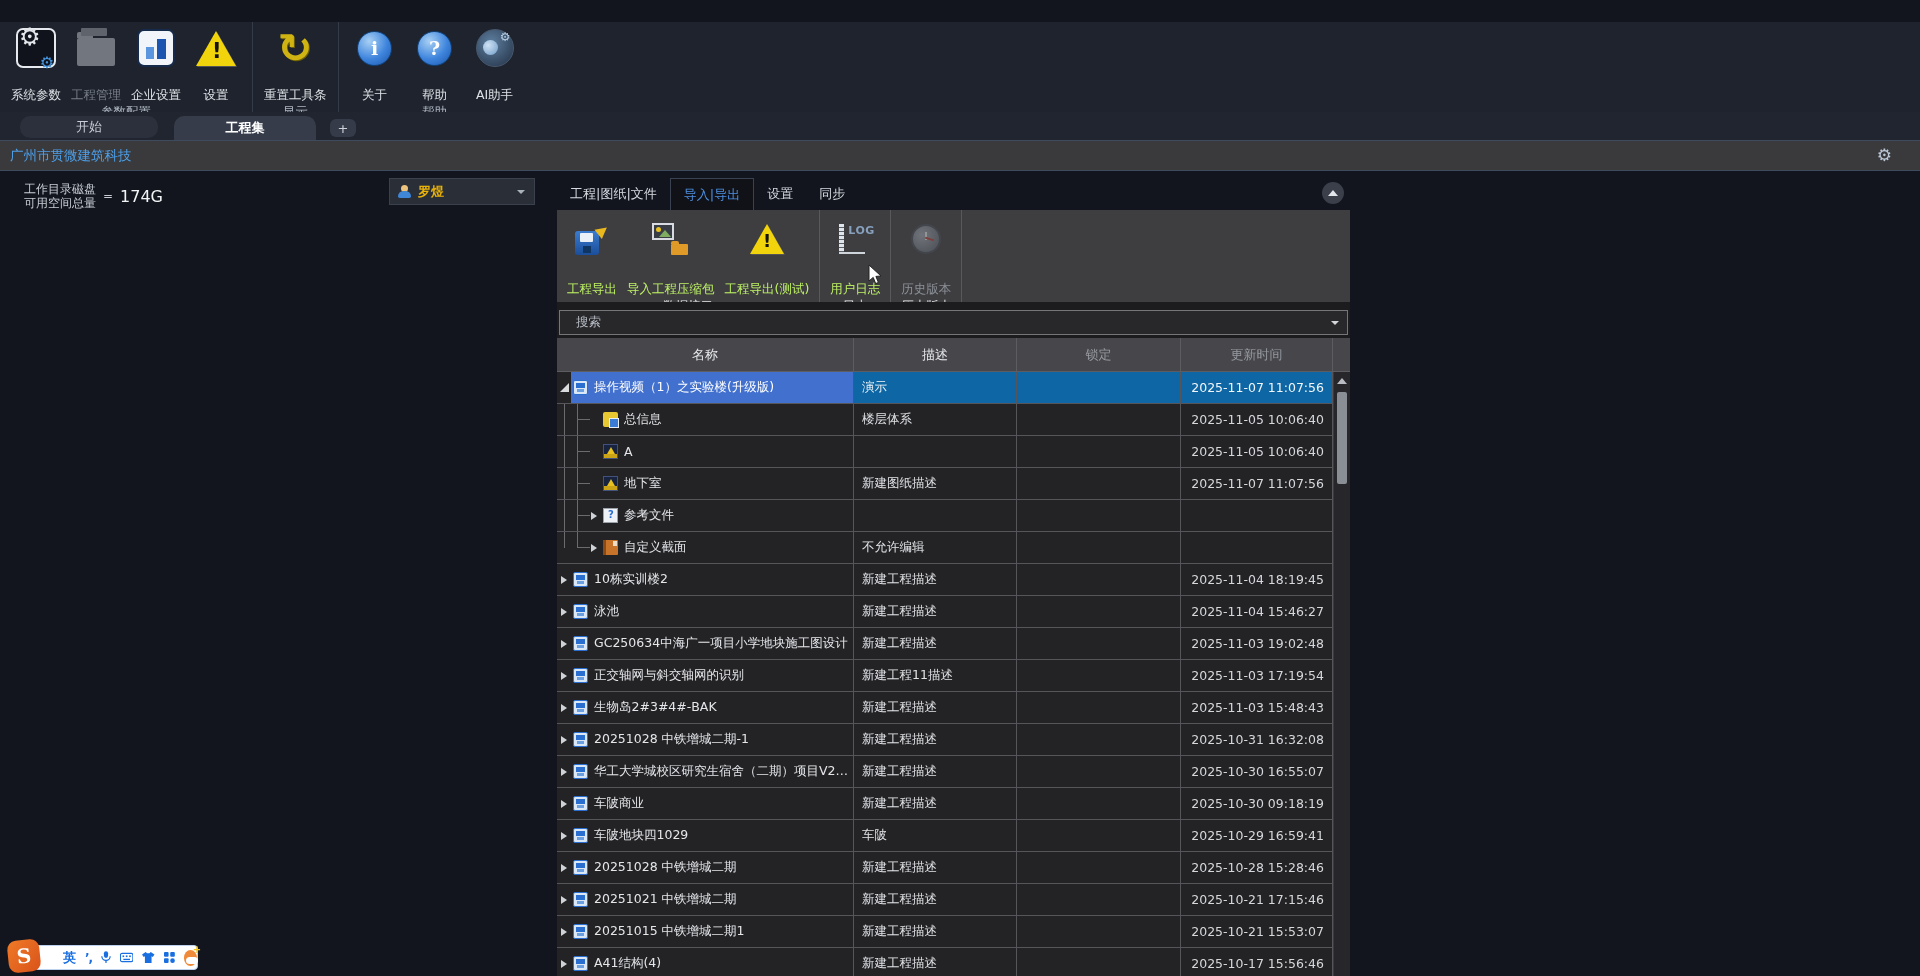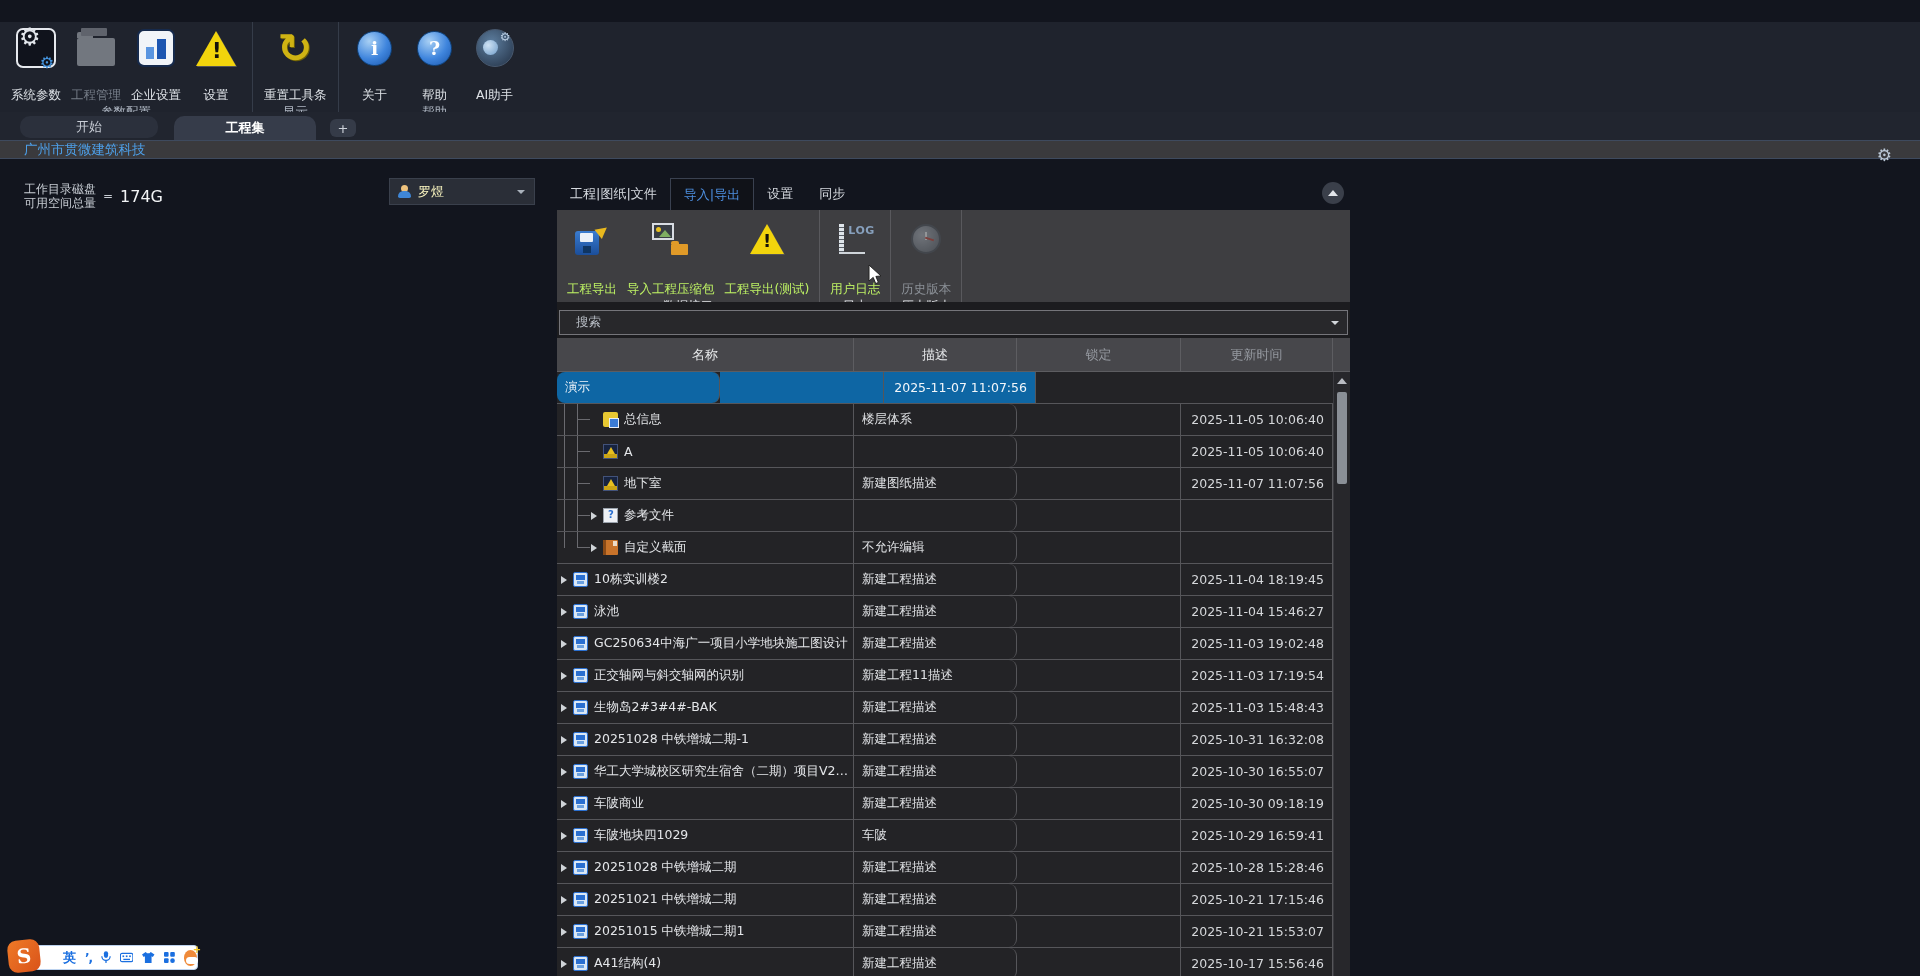--- a/index.html
+++ b/index.html
@@ -43,34 +43,34 @@
   .icon-ai{width:36px;height:36px;border-radius:50%;background:radial-gradient(circle at 40% 35%,#5d7florida,#223044);background:radial-gradient(circle at 40% 35%,#5d7e9f,#223044);border:1px solid #47586e;position:relative;}
   .icon-ai::before{content:"";position:absolute;left:6px;top:10px;width:15px;height:15px;border-radius:50%;background:radial-gradient(circle at 35% 35%,#cfe2f4,#6f9cc8);}
   .icon-ai::after{content:"⚙";position:absolute;right:2px;top:0px;font-size:12px;color:#b9cde2;}
   
   .doctabs{position:absolute;left:0;top:112px;right:0;height:28px;background:#21252f;display:flex;align-items:flex-end;}
   .dtab{height:24px;display:flex;align-items:center;justify-content:center;font-size:13px;border-radius:8px 8px 0 0;padding:0 10px;}
   .dtab.start{margin-left:20px;width:118px;background:#2b303c;color:#c9ced7;border-radius:10px;height:22px;margin-bottom:2px;}
   .dtab.active{margin-left:16px;width:122px;background:#363c4a;color:#ffffff;font-weight:bold;border-radius:10px 10px 0 0;height:24px;}
   .dtab-add{margin-left:14px;margin-bottom:3px;width:26px;height:18px;background:#353b48;border-radius:6px;color:#cdd2da;font-size:13px;display:flex;align-items:center;justify-content:center;}
   
-  .titlebar{position:absolute;left:0;top:140px;right:0;height:19px;background:#3a3a3d;border-top:1px solid #3e4a5e;border-bottom:1px solid #3e4a5e;display:flex;align-items:center;box-sizing:border-box;padding-left:14px;}
+  .titlebar{position:absolute;left:0;top:140px;right:0;height:31px;background:#3a3a3d;border-top:1px solid #3e4a5e;border-bottom:1px solid #3e4a5e;display:flex;align-items:center;box-sizing:border-box;}
   .titlebar .ttext{margin-left:10px;font-size:13.5px;color:#4d9fe8;}
   .titlebar .tgear{position:absolute;right:28px;top:4px;font-size:17px;color:#b9c6d4;}
   
   .content{position:absolute;left:0;top:172px;right:0;bottom:0;background:#12151e;}
   .diskinfo{position:absolute;left:24px;top:10px;display:flex;align-items:center;gap:7px;}
   .diskinfo .lines{font-size:12px;color:#c8cdd4;line-height:14px;}
   .diskinfo .eq{font-size:12px;color:#c8cdd4;}
   .diskinfo .val{font-size:16px;color:#f2f4f6;}
   .userdrop{position:absolute;left:389px;top:6px;width:146px;height:27px;background:#2a2e37;border:1px solid #3a404c;display:flex;align-items:center;box-sizing:border-box;}
   .person{width:13px;height:13px;position:relative;margin-left:8px;}
   .person::before{content:"";position:absolute;left:3px;top:0;width:7px;height:7px;border-radius:50%;background:#edc27d;}
   .person::after{content:"";position:absolute;left:0px;top:6px;width:13px;height:7px;border-radius:6px 6px 2px 2px;background:#3f86d6;}
-  .userdrop .uname{margin-left:7px;font-size:13px;color:#fef9c3;font-weight:normal;}
+  .userdrop .uname{margin-left:7px;font-size:13px;color:#eab308;font-weight:bold;}
   .userdrop .caret-down{position:absolute;right:9px;top:11px;}
   
   .panel{position:absolute;left:557px;top:6px;width:793px;bottom:0;}
   .ptabs{position:absolute;left:0;top:0;right:0;height:32px;display:flex;align-items:stretch;}
   .ptab{display:flex;align-items:center;padding:0 13px;font-size:13px;color:#d5d9df;}
   .ptab.active{background:#101218;border:1px solid #3a4150;border-bottom:none;color:#4d8fe0;}
   .collapse-btn{position:absolute;right:6px;top:4px;width:22px;height:22px;border-radius:50%;background:#3a3f4a;display:flex;align-items:center;justify-content:center;}
   .collapse-btn .up{width:0;height:0;border-left:5px solid transparent;border-right:5px solid transparent;border-bottom:6px solid #e2e5ea;}
   .pribbon{position:absolute;left:0;top:32px;right:0;height:92px;background:#3e3e41;display:flex;}
   .pgroup{display:flex;flex-direction:column;align-items:center;border-right:1px solid #59595d;padding:0 5px;}
@@ -104,21 +104,21 @@
   .thead{position:absolute;left:0;top:36px;right:0;height:34px;background:#47474b;display:flex;border-bottom:1px solid #5d5d61;box-sizing:border-box;}
   .hcell{display:flex;align-items:center;justify-content:center;font-size:13px;border-right:1px solid #5d5d61;box-sizing:border-box;}
   .hcell.bright{color:#e8eaec;}
   .hcell.dim{color:#969aa1;}
   .hfill{width:17px;border-right:none;}
   .w-name{width:297px;} .w-desc{width:163px;} .w-lock{width:164px;} .w-time{width:152px;}
   .tbody{position:absolute;left:0;top:70px;width:776px;bottom:0;overflow:hidden;}
   .trow{display:flex;height:32px;border-bottom:1px solid #56565a;box-sizing:border-box;background:#232326;}
   .cell{border-right:1px solid #56565a;box-sizing:border-box;height:100%;}
   .c-name{width:297px;display:flex;align-items:stretch;}
-  .c-desc{width:163px;display:flex;align-items:center;padding-left:8px;font-size:12.5px;color:#e0e2e5;border-radius:8px;}
+  .c-desc{width:163px;display:flex;align-items:center;padding-left:8px;font-size:12.5px;color:#e0e2e5;}
   .c-lock{width:164px;}
   .c-time{width:152px;display:flex;align-items:center;justify-content:flex-end;padding-right:8px;font-size:12.5px;color:#d6d8db;}
   .arrow-zone{width:14px;flex:none;position:relative;display:flex;align-items:center;justify-content:center;}
   .a-exp::after{content:"";width:0;height:0;border-bottom:9px solid #d8dadc;border-left:9px solid transparent;}
   .a-col::after{content:"";width:0;height:0;border-left:6px solid #cfd3d7;border-top:4px solid transparent;border-bottom:4px solid transparent;}
   .lv1 .arrow-zone::before{content:"";position:absolute;left:7px;top:0;bottom:0;width:1px;background:#6a6a6f;}
   .tree-end .arrow-zone::before{bottom:50%;}
   .stub{width:30px;flex:none;position:relative;}
   .stub::before{content:"";position:absolute;left:6px;top:0;height:50%;width:13px;border-left:1px solid #6a6a6f;border-bottom:1px solid #6a6a6f;box-sizing:border-box;}
   .trow:not(.tree-end) .stub::after{content:"";position:absolute;left:6px;top:50%;height:50%;width:1px;background:#6a6a6f;}
@@ -350,20 +350,28 @@
         <div class="thead">
           <div class="hcell bright w-name">名称</div>
           <div class="hcell bright w-desc">描述</div>
           <div class="hcell dim w-lock">锁定</div>
           <div class="hcell dim w-time">更新时间</div>
           <div class="hcell hfill"></div>
         </div>
 
         <div class="tbody">
             <div class="trow lv0 sel">
+    <div class="cell c-name">
+      <span class="arrow-zone a-exp"></span>
+
+      <span class="cell-body">
+        <span class="ricon ic-project"></span>
+        <span class="rname">操作视频（1）之实验楼(升级版)</span>
+      </span>
+    </div>
     <div class="cell c-desc">
                 <span class="rdesc">演示</span>
               </div>
     <div class="cell c-lock"></div>
     <div class="cell c-time">
                 <span class="rtime">2025-11-07 11:07:56</span>
               </div>
   </div>
             <div class="trow lv1">
     <div class="cell c-name">

